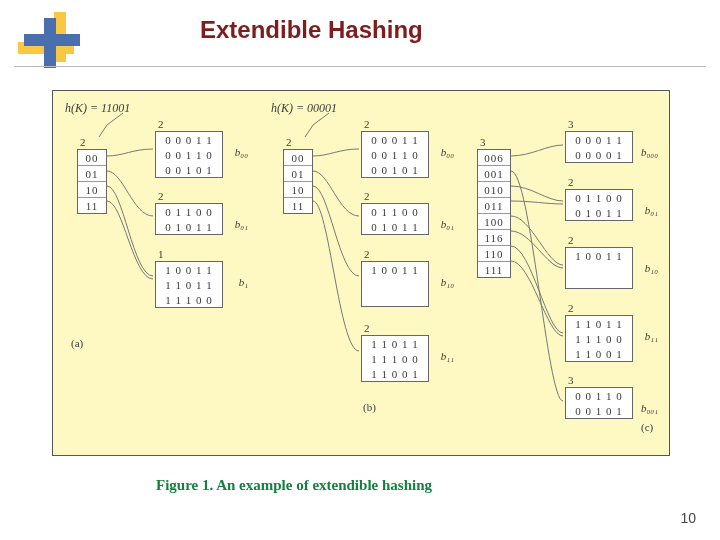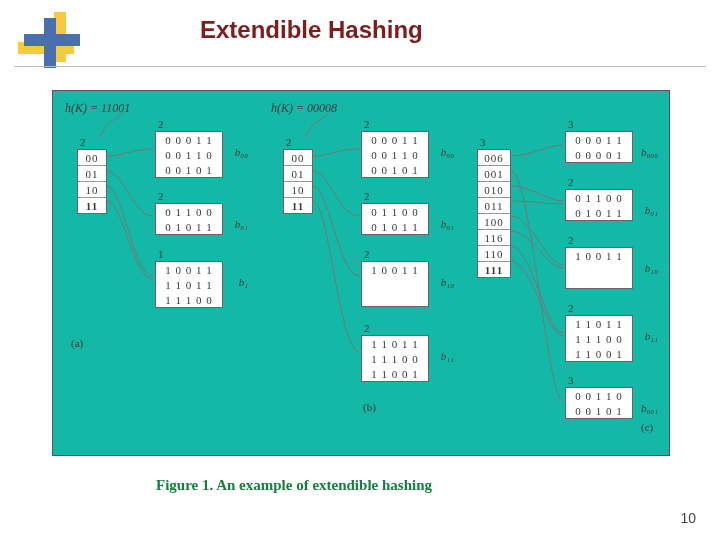--- a/index.html
+++ b/index.html
@@ -38,21 +38,21 @@
     background: #bbb;
   }
 
   .figurebox {
     position: absolute;
     left: 52px;
     top: 90px;
     width: 616px;
     height: 364px;
     border: 1px solid #555;
-    background: #14b8a6;
+    background: #fef9c3;
     font-family: "Times New Roman", Times, serif;
     font-size: 11px;
     color: #3a3a3a;
   }
 
   .panel { position: absolute; }
   .hk { font-style: italic; font-size: 12px; }
 
   .dir, .bucket {
     position: absolute;
@@ -62,21 +62,21 @@
   }
   .dir .cell, .bucket .row {
     display: flex;
     align-items: center;
     justify-content: center;
     height: 15px;
     font-size: 11px;
     letter-spacing: 1px;
   }
   .dir .cell { border-bottom: 1px solid #999; }
-  .dir .cell:last-child { border-bottom: none; font-weight: bold; }
+  .dir .cell:last-child { border-bottom: none; }
   .dir .hdr, .bucket .hdr {
     position: absolute;
     top: -14px;
     left: 2px;
     font-size: 11px;
   }
   .bucket .lbl {
     position: absolute;
     right: -26px;
     top: 14px;
@@ -158,21 +158,21 @@
       <path d="M60 12 l-8 6 -8 6 -8 12"></path>
       <path d="M44 55 C60 55 70 48 90 48"></path>
       <path d="M44 70 C60 70 70 115 90 115"></path>
       <path d="M44 85 C60 85 70 175 90 175"></path>
       <path d="M44 100 C60 100 70 178 90 178"></path>
     </svg>
     <div class="subfig" style="left:8px; top:236px;">(a)</div>
   </div>
 
   <div class="panel" id="pb" style="left:216px; top:10px; width:200px; height:320px;">
-    <div class="hk" style="position:absolute; left:2px; top:0;">h(K) = 00008</div>
+    <div class="hk" style="position:absolute; left:2px; top:0;">h(K) = 00001</div>
     <div class="dir" style="left:14px; top:48px; width:30px;">
       <div class="hdr">2</div>
       <div class="cell">00</div>
       <div class="cell">01</div>
       <div class="cell">10</div>
       <div class="cell">11</div>
     </div>
     <div class="bucket" style="left:92px; top:30px; width:68px;">
       <div class="hdr">2</div>
       <div class="row">0 0 0 1 1</div>

